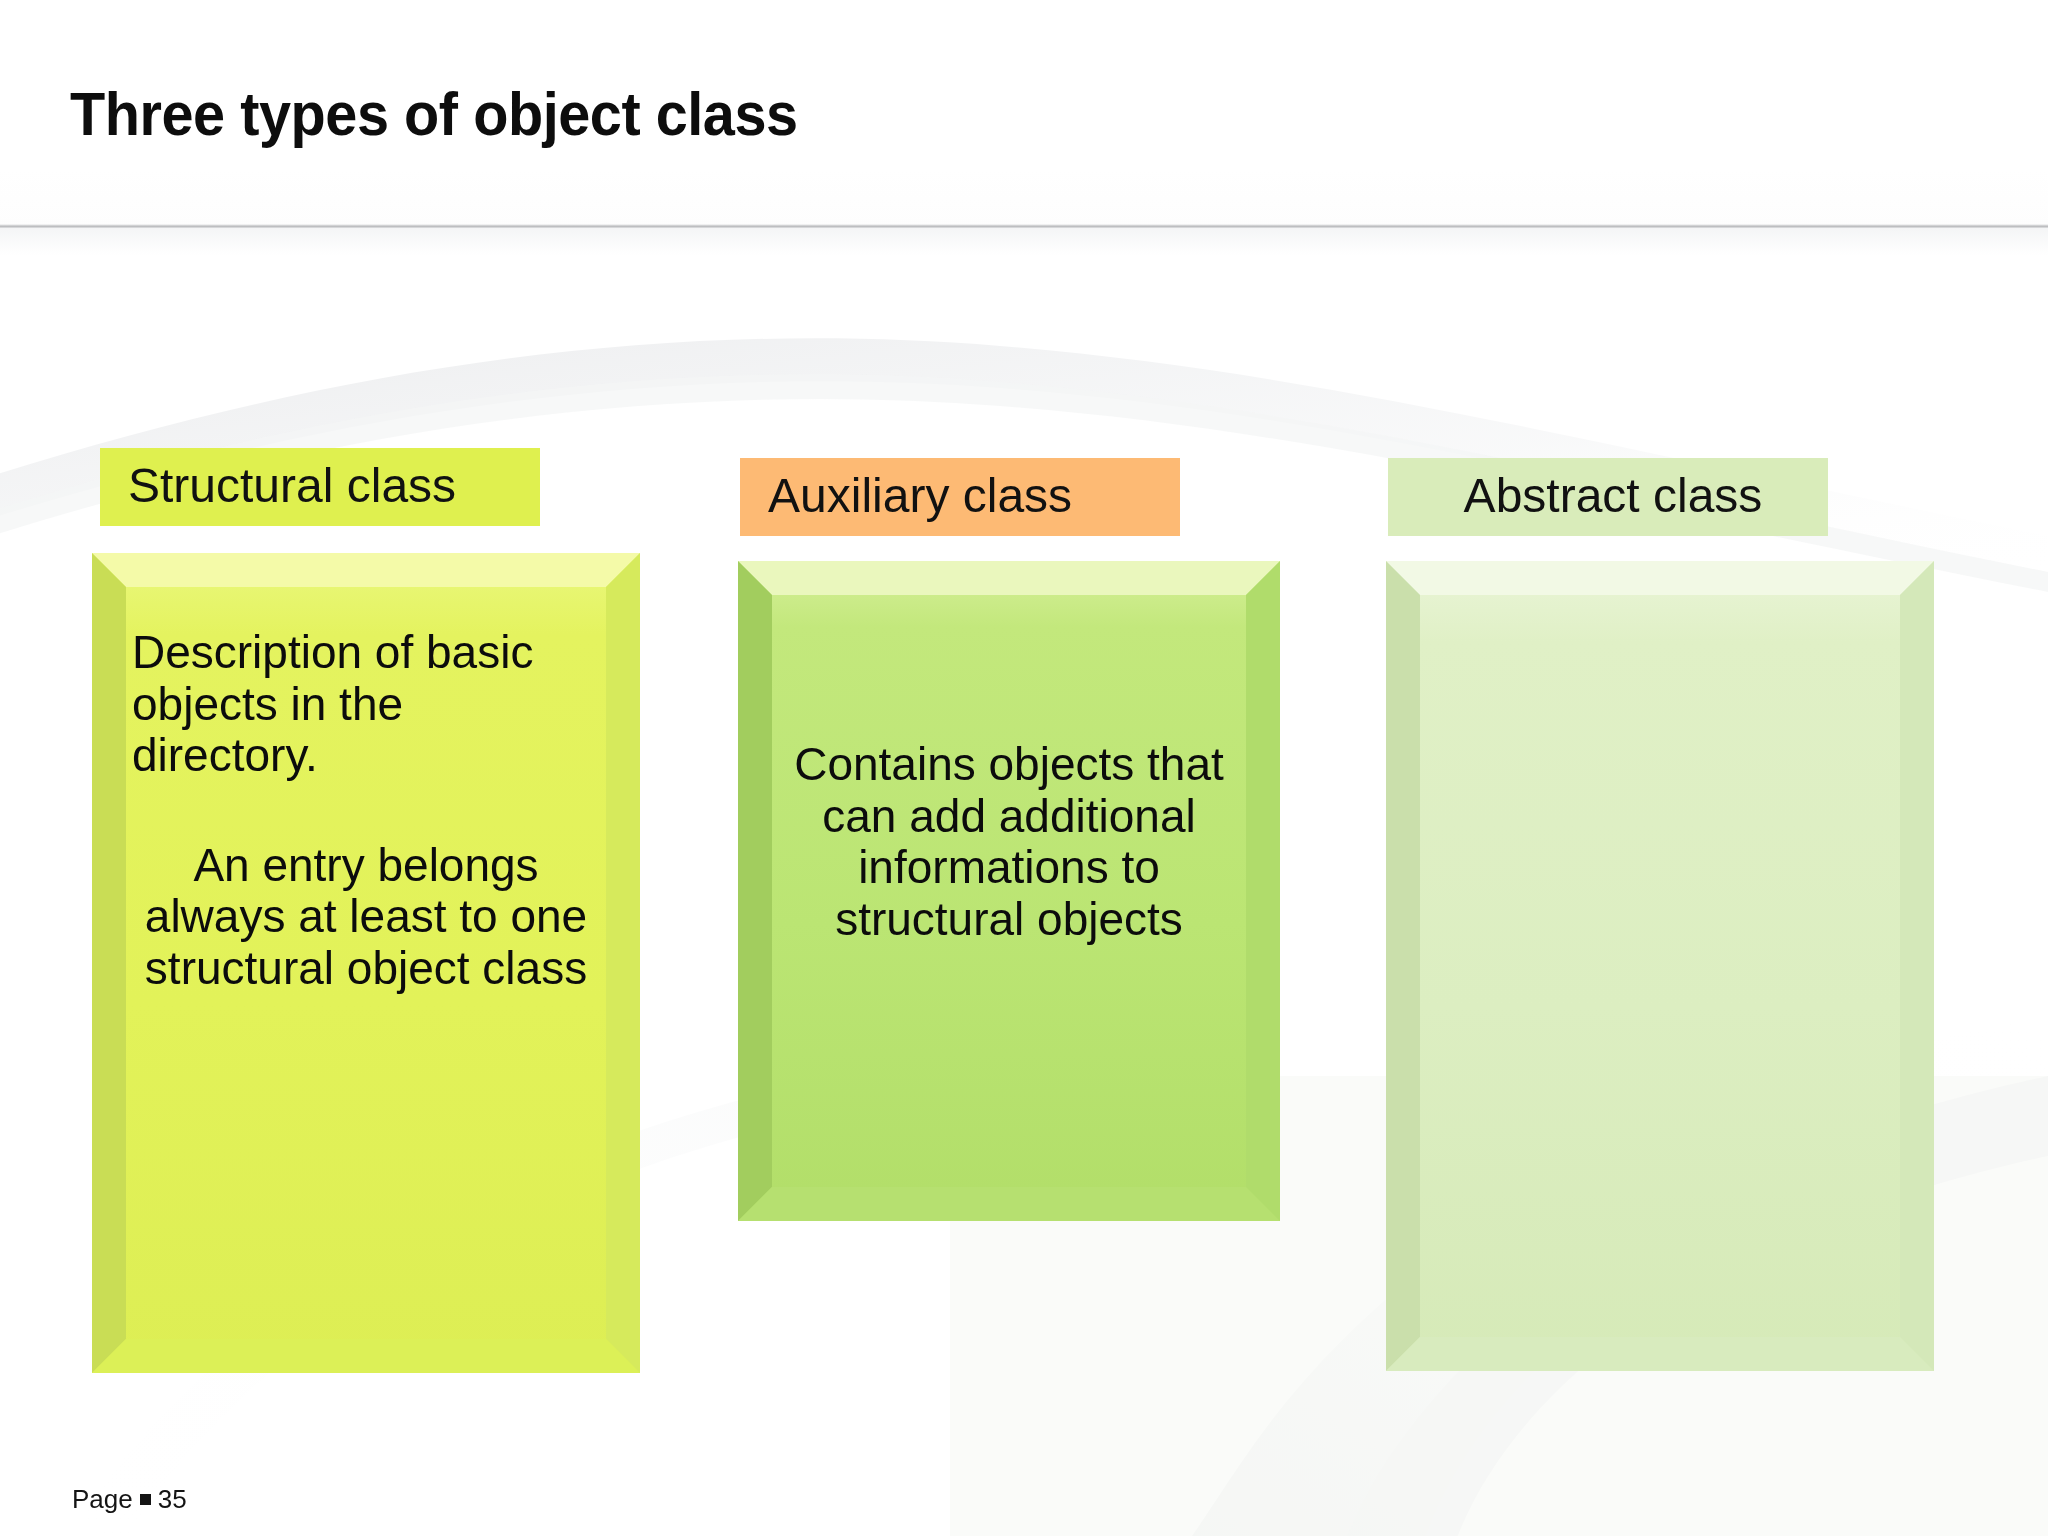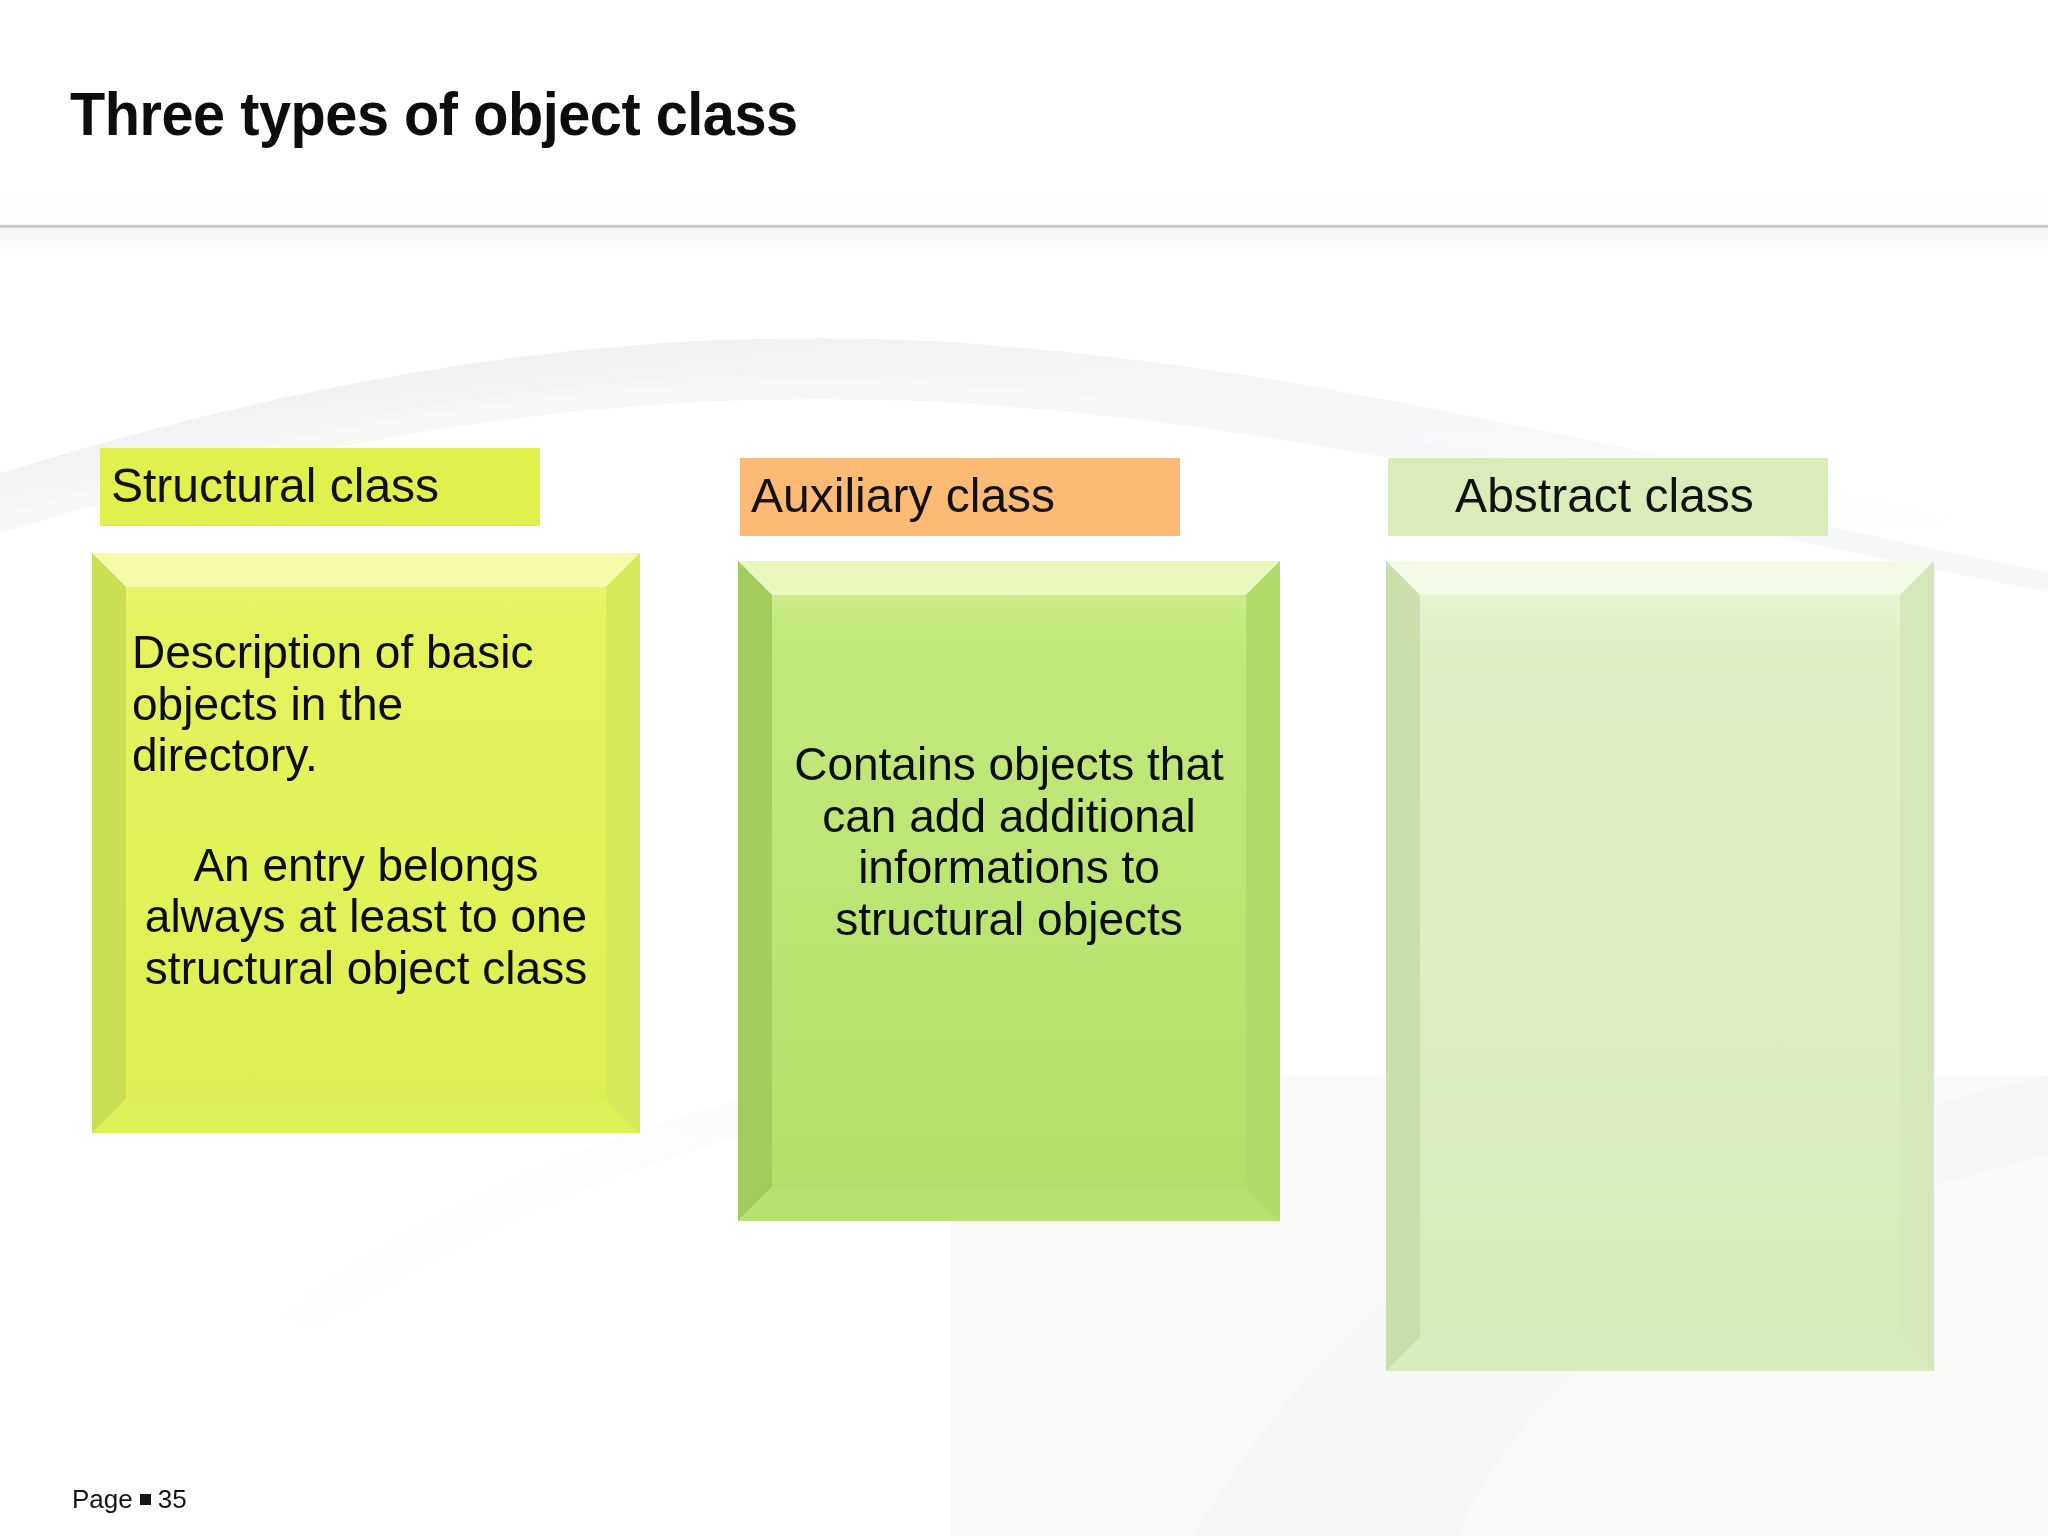--- a/index.html
+++ b/index.html
@@ -71,21 +71,21 @@
     transform: scaleX(0.93);
     transform-origin: left top;
   }
 
   
   .class-label {
     position: absolute;
     color: #111111;
     font-size: 48px;
     line-height: 1;
-    padding: 14px 18px 16px 11px;
+    padding: 14px 18px 16px 28px;
     white-space: nowrap;
     box-sizing: border-box;
   }
 
   
   .box {
     position: absolute;
     box-sizing: border-box;
     overflow: hidden;
   }
@@ -190,21 +190,21 @@
 
   <div class="header-band"></div>
   <div class="header-rule"></div>
   <div class="header-rule-soft"></div>
   <div id="page-title">Three types of object class</div>
 
   <div class="class-label" style="left:100px; top:432px; width:440px; background:#dff04f;">
     <span>Structural class</span>
   </div>
 
-  <div class="box" style="left:92px; top:537px; width:548px; height:580px;">
+  <div class="box" style="left:92px; top:537px; width:548px; height:820px;">
     <div class="shadow"></div>
     <div class="body" style="background:linear-gradient(180deg,#eaf87f 0%, #e4f35f 10%, #e2f259 55%, #ddee54 100%);"></div>
 
     <div class="face" style="left:0;top:0;width:100%;height:0;border-left:34px solid transparent;border-right:34px solid transparent;border-top:34px solid #f4faa8;box-sizing:border-box;"></div>
     <div class="face" style="left:0;top:0;height:100%;width:0;border-top:34px solid transparent;border-bottom:34px solid transparent;border-left:34px solid #c9dd55;box-sizing:border-box;"></div>
     <div class="face" style="right:0;top:0;height:100%;width:0;border-top:34px solid transparent;border-bottom:34px solid transparent;border-right:34px solid #d6ea5c;box-sizing:border-box;"></div>
     <div class="face" style="left:0;bottom:0;width:100%;height:0;border-left:34px solid transparent;border-right:34px solid transparent;border-bottom:34px solid #dcf057;box-sizing:border-box;"></div>
 
     <div class="content" style="top:74px; padding:0 40px;">
       <p class="para left">Description of basic objects in the directory.</p>

